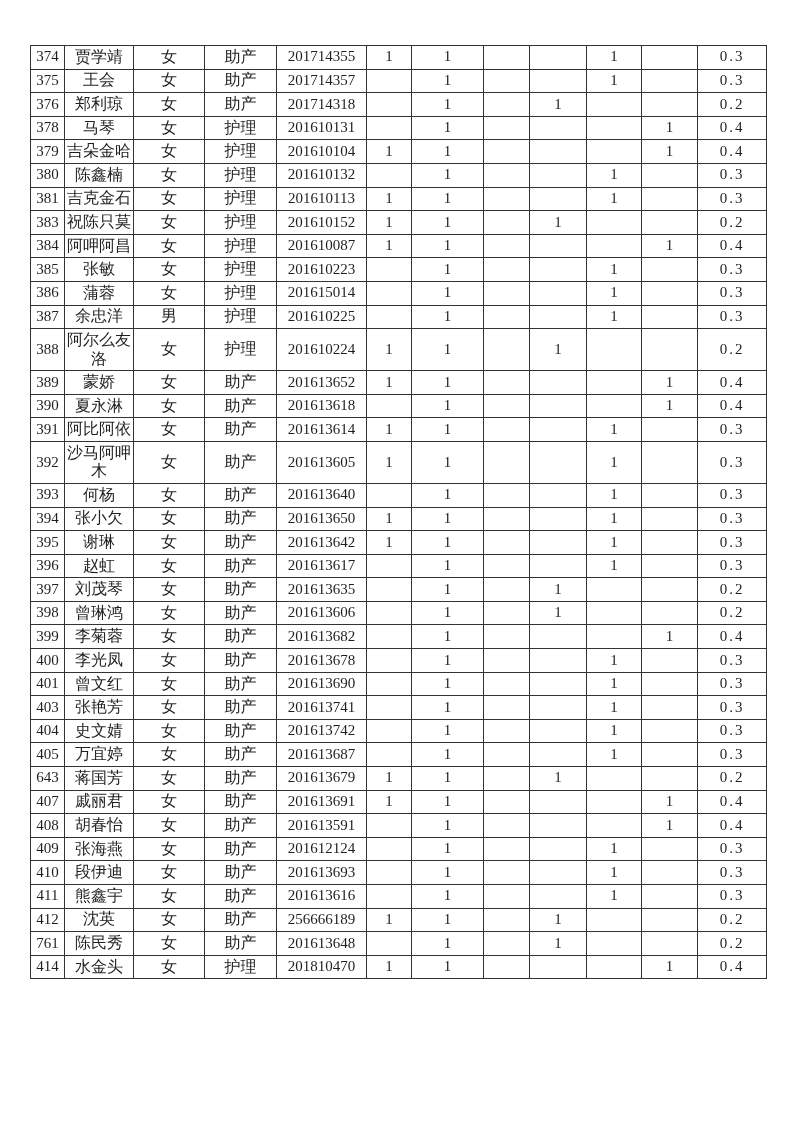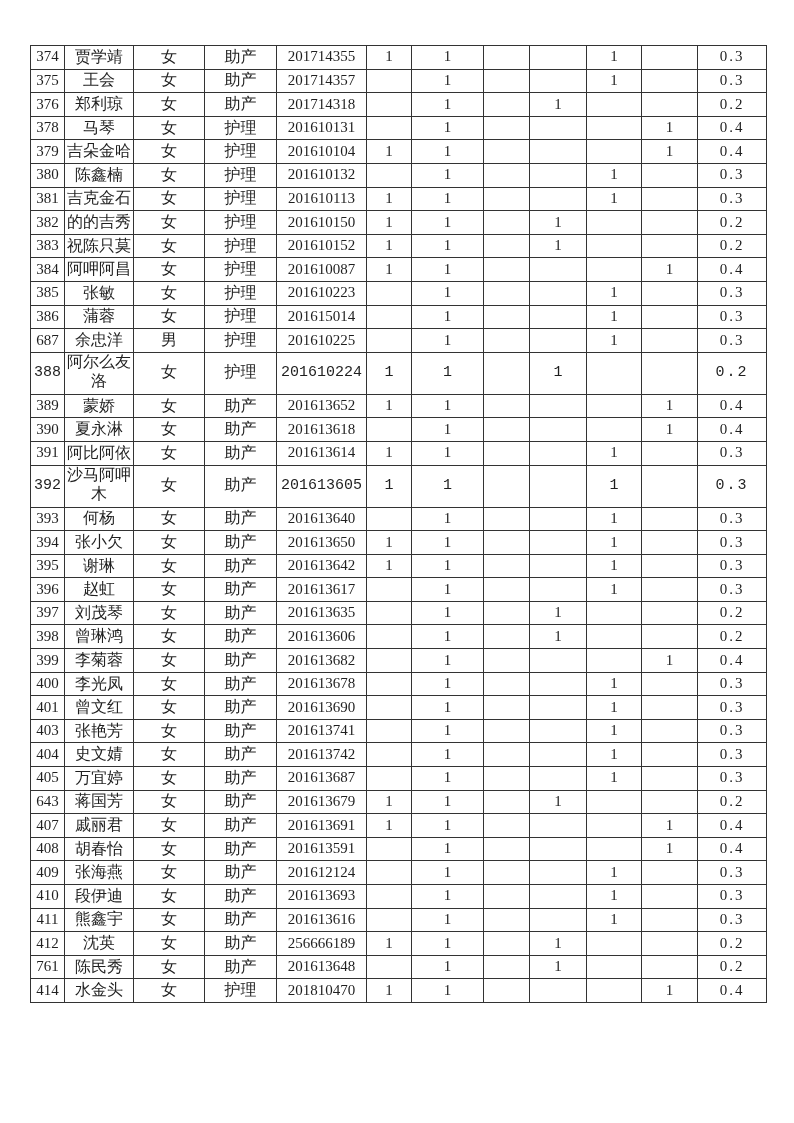--- a/index.html
+++ b/index.html
@@ -33,21 +33,21 @@
   }
   table.roster td {
     border: 1px solid #333333;
     text-align: center;
     vertical-align: middle;
     padding: 0 1px;
     overflow: hidden;
     word-break: break-all;
   }
   table.roster tr { height: 23.6px; }
-  table.roster tr.tall { height: 42px; font-family: Liberation Mono, monospace; }
+  table.roster tr.tall { height: 42px; }
   td.cell-id, td.cell-no, td.cell-mark { font-size: 15px; }
   td.cell-score { font-size: 15px; letter-spacing: 2px; }
 </style>
 </head>
 <body>
 
 <div class="page">
   <table class="roster">
     <colgroup>
         <col style="width: 34px;">
@@ -156,34 +156,20 @@
     <td class="cell-id">201610113</td>
     <td class="cell-mark">1</td>
     <td class="cell-mark">1</td>
     <td class="cell-mark"></td>
     <td class="cell-mark"></td>
     <td class="cell-mark">1</td>
     <td class="cell-mark"></td>
     <td class="cell-score">0.3</td>
   </tr>
         <tr>
-    <td class="cell-no">382</td>
-    <td class="cell-name">的的吉秀</td>
-    <td class="cell-gender">女</td>
-    <td class="cell-major">护理</td>
-    <td class="cell-id">201610150</td>
-    <td class="cell-mark">1</td>
-    <td class="cell-mark">1</td>
-    <td class="cell-mark"></td>
-    <td class="cell-mark">1</td>
-    <td class="cell-mark"></td>
-    <td class="cell-mark"></td>
-    <td class="cell-score">0.2</td>
-  </tr>
-        <tr>
     <td class="cell-no">383</td>
     <td class="cell-name">祝陈只莫</td>
     <td class="cell-gender">女</td>
     <td class="cell-major">护理</td>
     <td class="cell-id">201610152</td>
     <td class="cell-mark">1</td>
     <td class="cell-mark">1</td>
     <td class="cell-mark"></td>
     <td class="cell-mark">1</td>
     <td class="cell-mark"></td>
@@ -226,21 +212,21 @@
     <td class="cell-id">201615014</td>
     <td class="cell-mark"></td>
     <td class="cell-mark">1</td>
     <td class="cell-mark"></td>
     <td class="cell-mark"></td>
     <td class="cell-mark">1</td>
     <td class="cell-mark"></td>
     <td class="cell-score">0.3</td>
   </tr>
         <tr>
-    <td class="cell-no">687</td>
+    <td class="cell-no">387</td>
     <td class="cell-name">余忠洋</td>
     <td class="cell-gender">男</td>
     <td class="cell-major">护理</td>
     <td class="cell-id">201610225</td>
     <td class="cell-mark"></td>
     <td class="cell-mark">1</td>
     <td class="cell-mark"></td>
     <td class="cell-mark"></td>
     <td class="cell-mark">1</td>
     <td class="cell-mark"></td>

